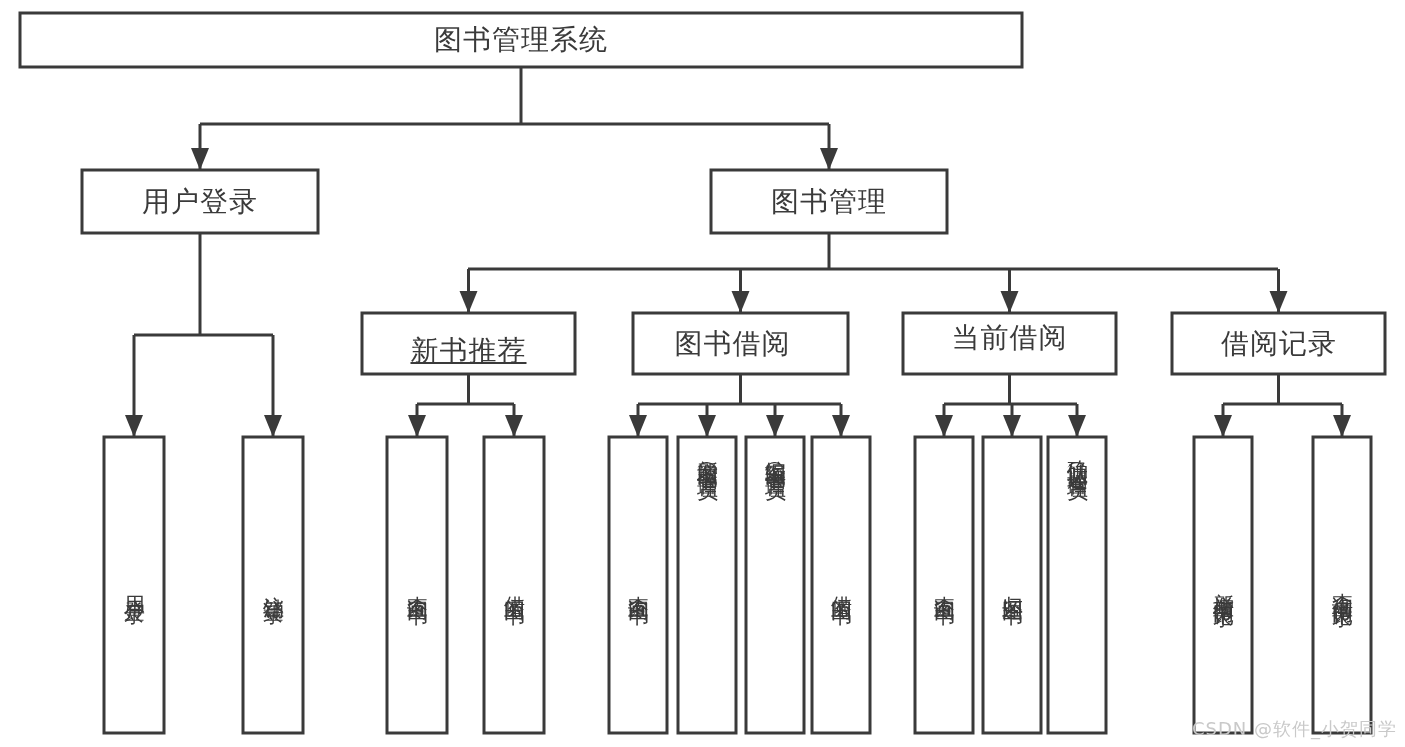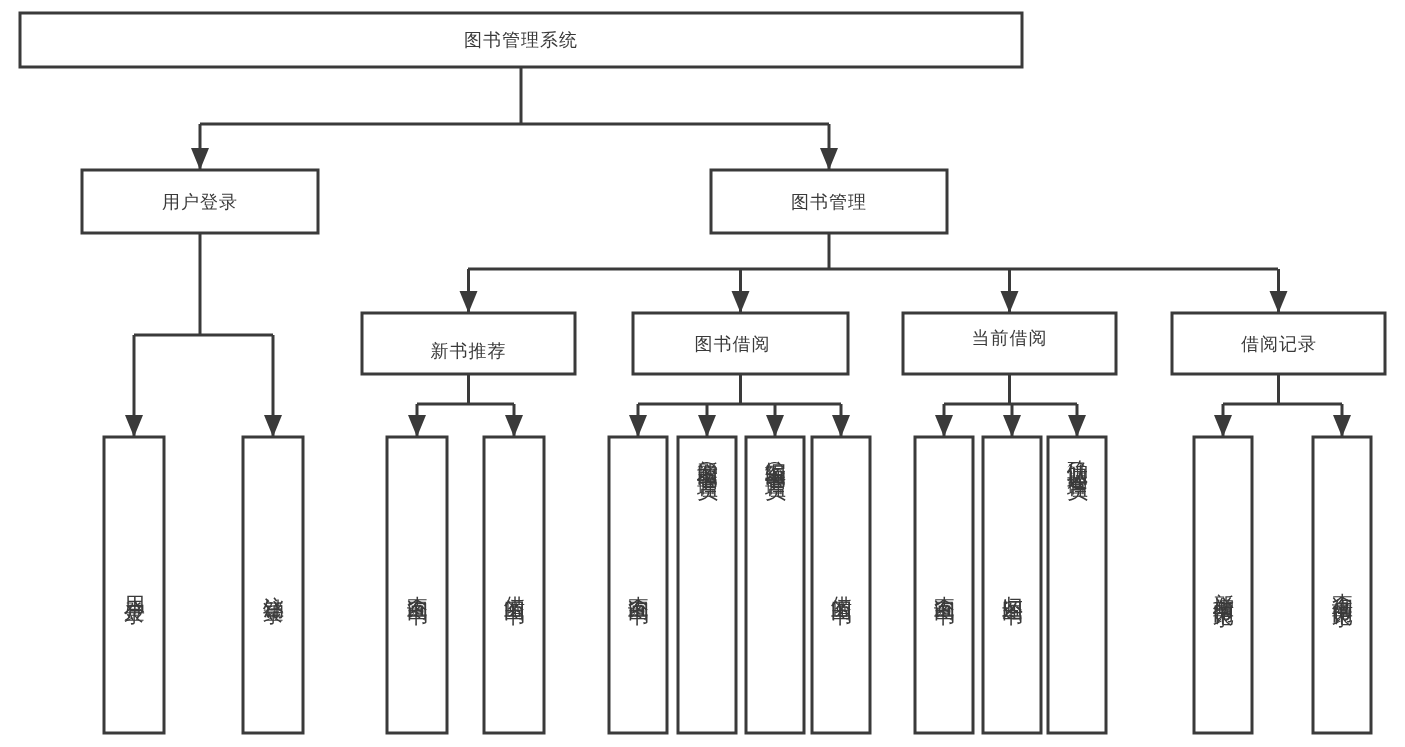--- a/index.html
+++ b/index.html
@@ -28,21 +28,21 @@
     letter-spacing:3px;
     white-space:nowrap;
     pointer-events:none;
   }
   .hlabel-wrap{
     position:absolute;
     display:flex;
     align-items:center;
     justify-content:center;
     color:#3a3a3a;
-    font-size:18px;
+    font-size:28px;
     letter-spacing:1px;
     white-space:nowrap;
     pointer-events:none;
   }
   #watermark{
     position:absolute;
     right:8px;bottom:6px;
     color:#c9c9c9;
     font-size:18px;
     letter-spacing:1px;
@@ -126,31 +126,32 @@
       <rect x="915" y="437" width="58" height="296" class="node-box"></rect>
       <rect x="983" y="437" width="58" height="296" class="node-box"></rect>
       <rect x="1048" y="437" width="58" height="296" class="node-box"></rect>
       <rect x="1194" y="437" width="58" height="296" class="node-box"></rect>
       <rect x="1313" y="437" width="58" height="296" class="node-box"></rect>
     </svg>
   <div id="labels-layer">
       <div class="hlabel-wrap" style="left: 20px; top: 13px; width: 1002px; height: 54px;">图书管理系统</div>
       <div class="hlabel-wrap" style="left: 82px; top: 170px; width: 236px; height: 63px;">用户登录</div>
       <div class="hlabel-wrap" style="left: 711px; top: 170px; width: 236px; height: 63px;">图书管理</div>
-      <div class="hlabel-wrap" style="left: 362px; top: 313px; width: 213px; height: 75px;">新书推荐</div>
+      <div class="hlabel-wrap" style="left: 362px; top: 313px; width: 213px; height: 75px; text-decoration: underline;">新书推荐</div>
       <div class="hlabel-wrap" style="left: 633px; top: 313px; width: 199px; height: 61px;">图书借阅</div>
       <div class="hlabel-wrap" style="left: 903px; top: 313px; width: 213px; height: 49px;">当前借阅</div>
       <div class="hlabel-wrap" style="left: 1172px; top: 313px; width: 214px; height: 61px;">借阅记录</div>
       <div class="vlabel-wrap" style="left: 104px; top: 437px; width: 60px; height: 296px; justify-content: center;">用户登录</div>
       <div class="vlabel-wrap" style="left: 243px; top: 437px; width: 60px; height: 296px; justify-content: center;">注销登录</div>
       <div class="vlabel-wrap" style="left: 387px; top: 437px; width: 60px; height: 296px; justify-content: center;">查询图书</div>
       <div class="vlabel-wrap" style="left: 484px; top: 437px; width: 60px; height: 296px; justify-content: center;">借阅图书</div>
       <div class="vlabel-wrap" style="left: 609px; top: 437px; width: 58px; height: 296px; justify-content: center;">查询图书</div>
       <div class="vlabel-wrap" style="left: 678px; top: 437px; width: 58px; height: 296px; justify-content: flex-start; padding-top: 6px;">新增图书（管理员）</div>
       <div class="vlabel-wrap" style="left: 746px; top: 437px; width: 58px; height: 296px; justify-content: flex-start; padding-top: 6px;">编辑图书（管理员）</div>
       <div class="vlabel-wrap" style="left: 812px; top: 437px; width: 58px; height: 296px; justify-content: center;">借阅图书</div>
       <div class="vlabel-wrap" style="left: 915px; top: 437px; width: 58px; height: 296px; justify-content: center;">查询图书</div>
       <div class="vlabel-wrap" style="left: 983px; top: 437px; width: 58px; height: 296px; justify-content: center;">归还图书</div>
       <div class="vlabel-wrap" style="left: 1048px; top: 437px; width: 58px; height: 296px; justify-content: flex-start; padding-top: 6px;">确认归还（管理员）</div>
       <div class="vlabel-wrap" style="left: 1194px; top: 437px; width: 58px; height: 296px; justify-content: center;">新增借阅记录</div>
       <div class="vlabel-wrap" style="left: 1313px; top: 437px; width: 58px; height: 296px; justify-content: center;">查询借阅记录</div>
     </div>
+  <div id="watermark">CSDN @软件_小贺同学</div>
 </div>
 
 </body></html>

